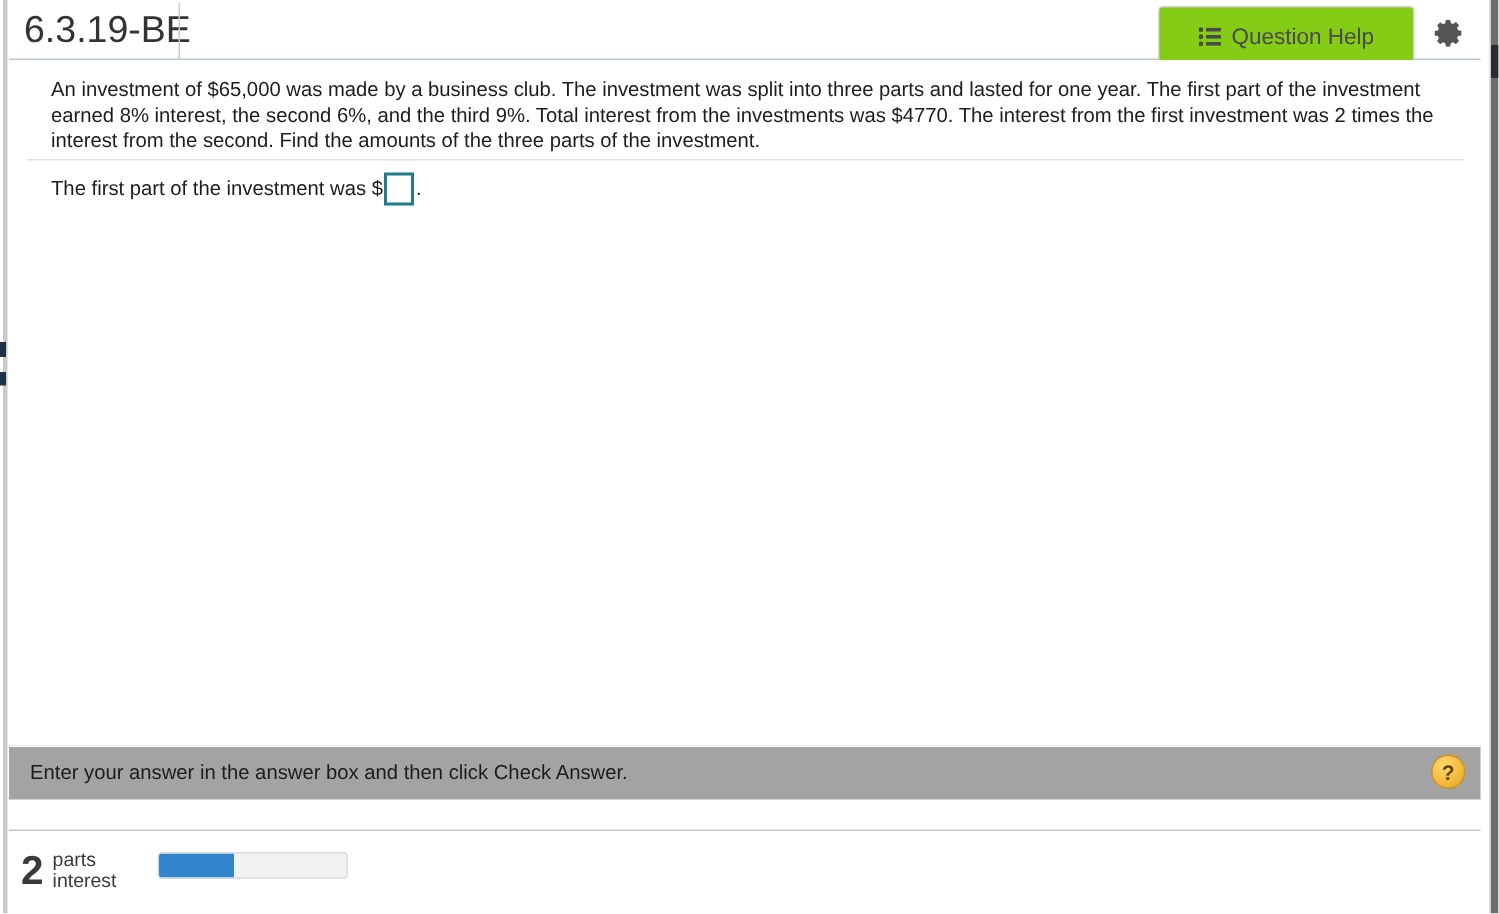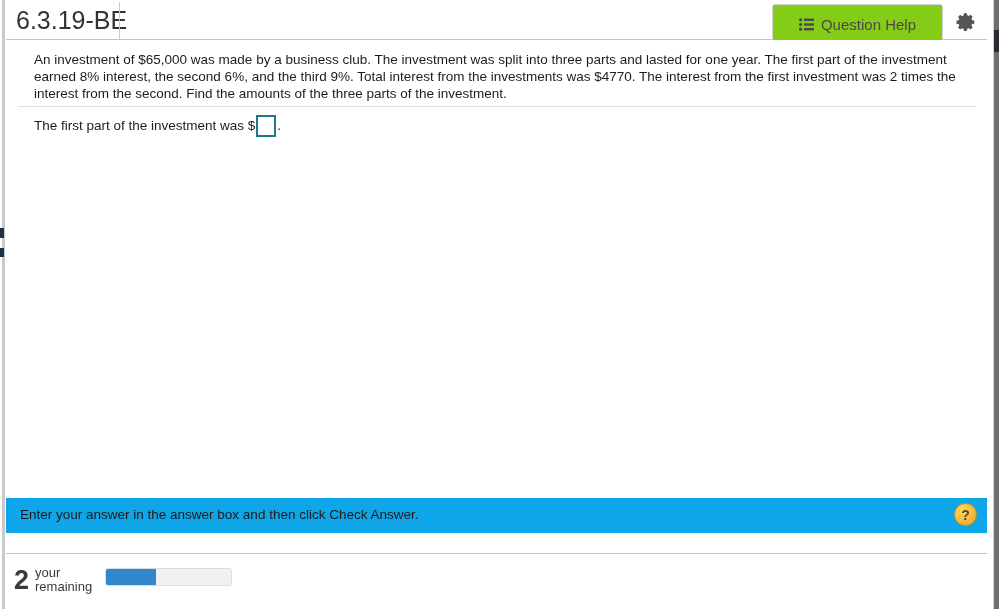--- a/index.html
+++ b/index.html
@@ -178,21 +178,21 @@
     vertical-align: middle;
   }
 
   
   .hint-row {
     position: absolute;
     left: 6px; top: 497px;
     width: 981px; height: 36px;
     border-top: 1px solid #ffffff;
     box-sizing: border-box;
-    background: #0ea5e9;
+    background: #a3a3a3;
     text-decoration: underline;
   }
   .hint-text {
     position: absolute;
     left: 14px; top: 9px;
     font-size: 13.5px;
     color: #1c1c1c;
     white-space: nowrap;
   }
   .help-circle {
@@ -306,21 +306,21 @@
   </div>
 
   <div class="hint-row">
     <div class="hint-text">Enter your answer in the answer box and then click Check Answer.</div>
     <div class="help-circle">?</div>
   </div>
 
   <div class="bottom-bar">
     <div class="parts-group">
       <span class="parts-count">2</span>
-      <span class="parts-label">your remaining</span>
+      <span class="parts-label">parts interest</span>
     </div>
 
   </div>
 
   <div class="progress-track">
     <div class="progress-fill" style="width: 40%;"></div>
   </div>
 
   <div class="right-rail">
     <div class="right-rail-thumb"></div>

